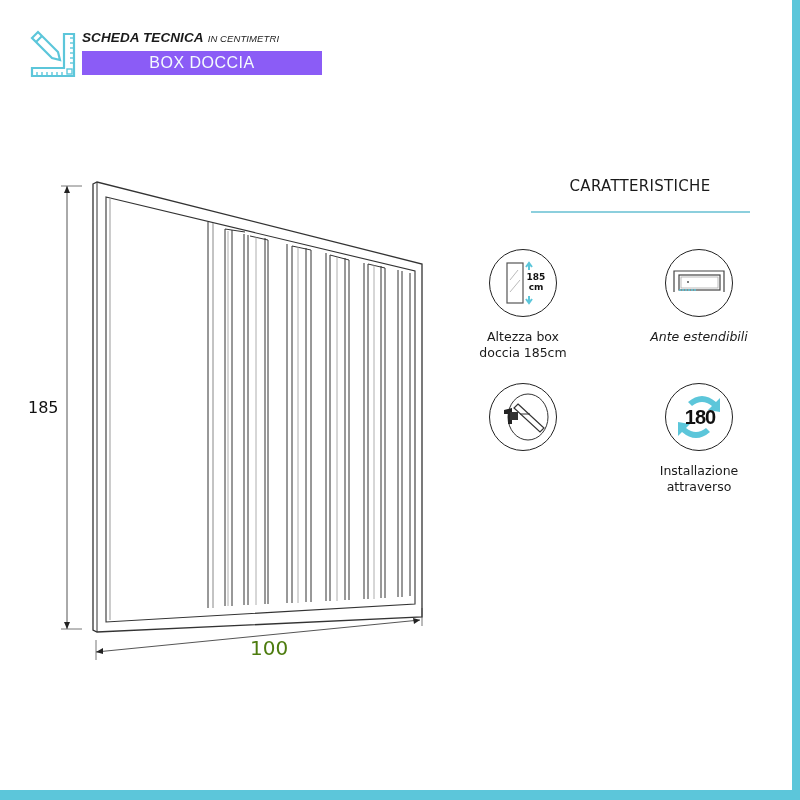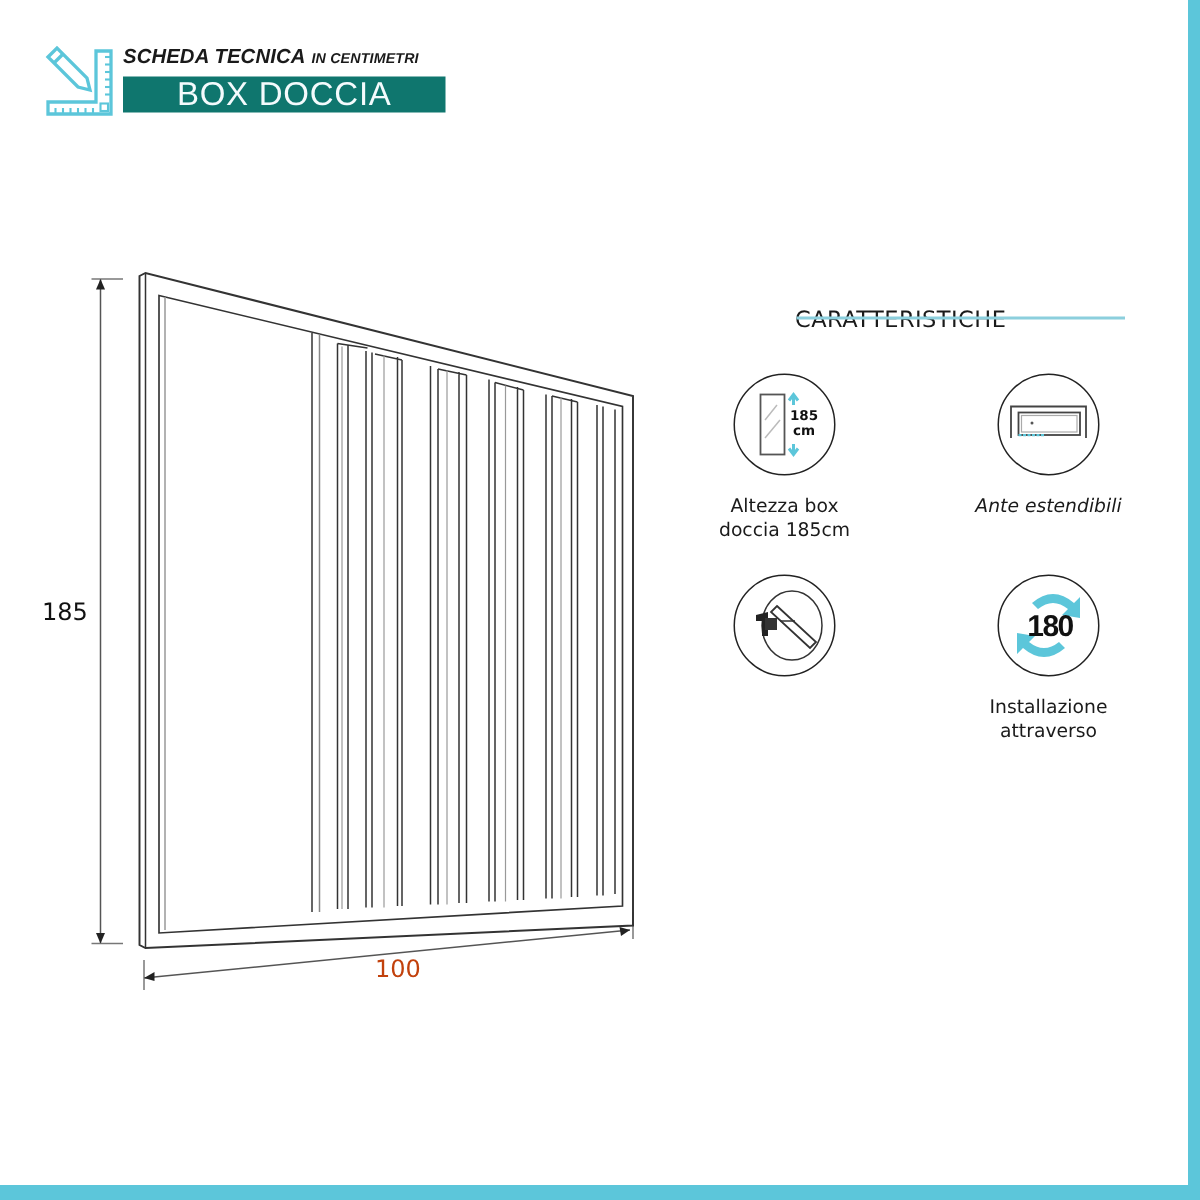--- a/index.html
+++ b/index.html
@@ -2,28 +2,28 @@
 <html><head>
 <meta charset="utf-8">
 <style>
   html, body { margin:0; padding:0; }
   body { width:800px; height:800px; position:relative; background:#ffffff; overflow:hidden; font-family:"DejaVu Sans", sans-serif; }
   .border-bottom { position:absolute; left:0; top:790px; width:800px; height:10px; background:#5cc6da; }
   .border-right { position:absolute; left:792px; top:0; width:8px; height:800px; background:#5cc6da; }
 
   .header-icon { position:absolute; left:28px; top:30px; width:50px; height:48px; }
   .header-title { position:absolute; left:82px; top:30px; font-family:"Liberation Sans", sans-serif; font-style:italic; font-weight:bold; font-size:13.5px; color:#1a1a1a; letter-spacing:0.1px; }
-  .header-sub { font-weight:bold; font-size:9.5px; margin-left:4px; font-style:italic;margin-top:32px; }
-  .header-bar { position:absolute; left:82px; top:51px; width:215px; height:24px; background:#0f766e; color:#f4fbfd; font-family:"Liberation Sans", sans-serif; font-size:22px; line-height:24px; text-align:center; letter-spacing:0.5px; }
+  .header-sub { font-weight:normal; font-size:9.5px; margin-left:4px; font-style:italic;margin-top:32px; }
+  .header-bar { position:absolute; left:82px; top:51px; width:240px; height:24px; background:#8b5cf6; color:#f4fbfd; font-family:"Liberation Sans", sans-serif; font-size:16px; line-height:24px; text-align:center; letter-spacing:0.5px; }
 
   .drawing { position:absolute; left:0; top:0; width:460px; height:680px; }
   .dim-h { position:absolute; left:28px; top:398px; font-size:16px; color:#111; }
-  .dim-w { position:absolute; left:250px; top:636px; font-size:16px; color:#c2410c; }
+  .dim-w { position:absolute; left:250px; top:636px; font-size:20px; color:#4d7c0f; }
 
-  .features-title { position:absolute; left:530px; top:204px; width:220px; text-align:left; font-size:15px; color:#1a1a1a; letter-spacing:0.3px; }
+  .features-title { position:absolute; left:530px; top:177px; width:220px; text-align:center; font-size:15px; color:#1a1a1a; letter-spacing:0.3px; }
   .features-rule { position:absolute; left:531px; top:211px; width:219px; height:2px; background:#8ccfdd; }
 
   .feature { position:absolute; width:170px; text-align:center; }
   .feature .circle { width:66px; height:66px; border:1.6px solid #222; border-radius:50%; margin:0 auto; position:relative; background:#fff; }
   .feature .circle svg { position:absolute; left:0; top:0; }
   .feature .label { margin-top:12px; font-size:12.5px; line-height:16px; color:#1a1a1a; }
   .f1 { left:438px; top:249px; }
   .f2 { left:614px; top:249px;font-style:italic; }
   .f3 { left:438px; top:383px; }
   .f4 { left:614px; top:383px; }

